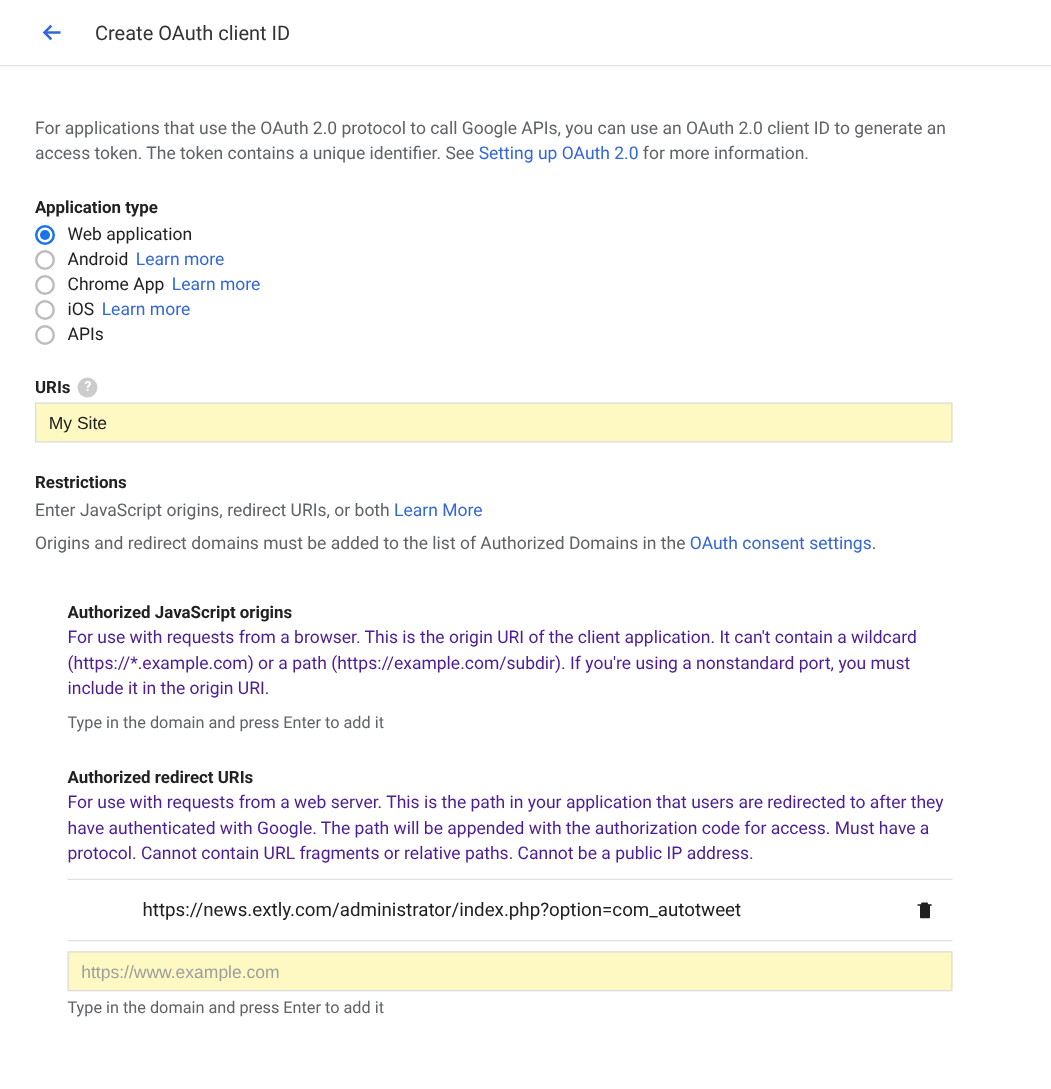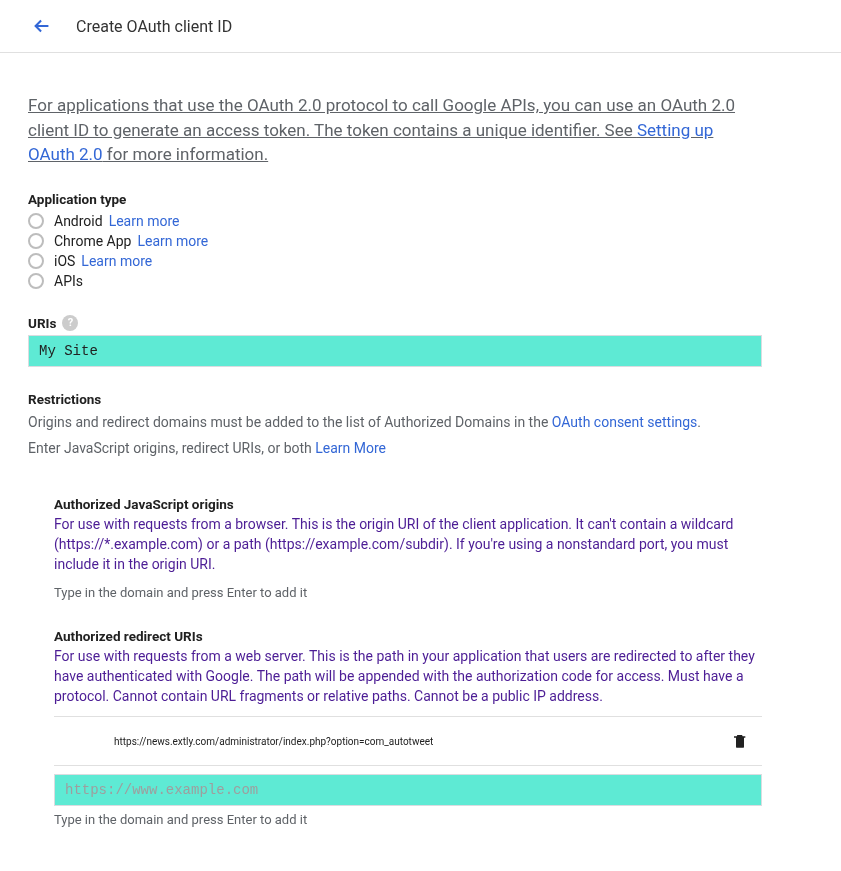--- a/index.html
+++ b/index.html
@@ -33,22 +33,21 @@
     color: #333;
   }
   .content {
     padding: 40px 28px 28px 28px;
     max-width: 790px;
   }
   .intro {
     color: #5f6368;
     line-height: 1.45;
     margin-bottom: 20px;
-    font-size: 17px;
-    text-decoration: underline;
+    font-size: 14px;
   }
   .section-label {
     font-weight: 700;
     font-size: 13.5px;
     color: #212121;
     margin-bottom: 4px;
     display: flex;
     align-items: center;
     margin-top: 24px;
   }
@@ -92,22 +91,21 @@
   }
   .radio-label { cursor: pointer; }
   .radio-learn { margin-left: 6px; font-size: 14px; }
   .text-input {
     width: 100%;
     border: 1px solid #dadce0;
     padding: 7px 10px;
     font-size: 14px;
     color: #212121;
     outline: none;
-    background: #5eead4;
-    font-family: Liberation Mono, monospace;
+    background: #fef9c3;
   }
   .text-input::placeholder { color: #9e9e9e; }
   .name-block { margin-bottom: 24px; }
   .restrictions-block { margin-bottom: 8px; }
   .restrictions-desc {
     color: #5f6368;
     font-size: 14px;
     margin-top: 4px;
     line-height: 1.6;
   }
@@ -135,21 +133,21 @@
     display: flex;
     align-items: center;
     border-top: 1px solid #e0e0e0;
     border-bottom: 1px solid #e0e0e0;
     padding: 10px 8px 10px 60px;
     margin-bottom: 8px;
   }
   .uri-text {
     flex: 1;
     color: #212121;
-    font-size: 10px;
+    font-size: 15px;
   }
   .trash-btn {
     width: 28px; height: 28px;
     display: inline-flex;
     align-items: center;
     justify-content: center;
     color: #212121;
     cursor: pointer;
   }
 </style>
@@ -168,20 +166,24 @@
 
 <div class="content">
 
   <div class="intro">
     <span>For applications that use the OAuth 2.0 protocol to call Google APIs, you can use an OAuth 2.0 client ID to generate an access token. The token contains a unique identifier. See </span><a>Setting up OAuth 2.0</a><span> for more information.</span>
   </div>
 
   <div class="radio-group">
     <div class="section-label">Application type</div>
     <div class="radio-row">
+      <span class="radio checked"></span>
+      <span class="radio-label">Web application</span>
+    </div>
+    <div class="radio-row">
       <span class="radio"></span>
       <span class="radio-label">Android</span>
       <a class="radio-learn">Learn more</a>
     </div>
     <div class="radio-row">
       <span class="radio"></span>
       <span class="radio-label">Chrome App</span>
       <a class="radio-learn">Learn more</a>
     </div>
     <div class="radio-row">
@@ -199,24 +201,24 @@
     <div class="section-label">
       <span>URIs</span>
       <span class="help-icon">?</span>
     </div>
     <input class="text-input" type="text" value="My Site" style="">
   </div>
 
   <div class="restrictions-block">
     <div class="section-label">Restrictions</div>
     <div class="restrictions-desc">
+      <span>Enter JavaScript origins, redirect URIs, or both </span><a>Learn More</a>
+    </div>
+    <div class="restrictions-desc">
       <span>Origins and redirect domains must be added to the list of Authorized Domains in the </span><a>OAuth consent settings</a><span>.</span>
-    </div>
-    <div class="restrictions-desc">
-      <span>Enter JavaScript origins, redirect URIs, or both </span><a>Learn More</a>
     </div>
   </div>
 
   <div class="sub-block">
     <div class="sub-title">Authorized JavaScript origins</div>
     <div class="sub-desc">For use with requests from a browser. This is the origin URI of the client application. It can't contain a wildcard (https://*.example.com) or a path (https://example.com/subdir). If you're using a nonstandard port, you must include it in the origin URI.</div>
     <div class="hint">Type in the domain and press Enter to add it</div>
   </div>
 
   <div class="sub-block">

